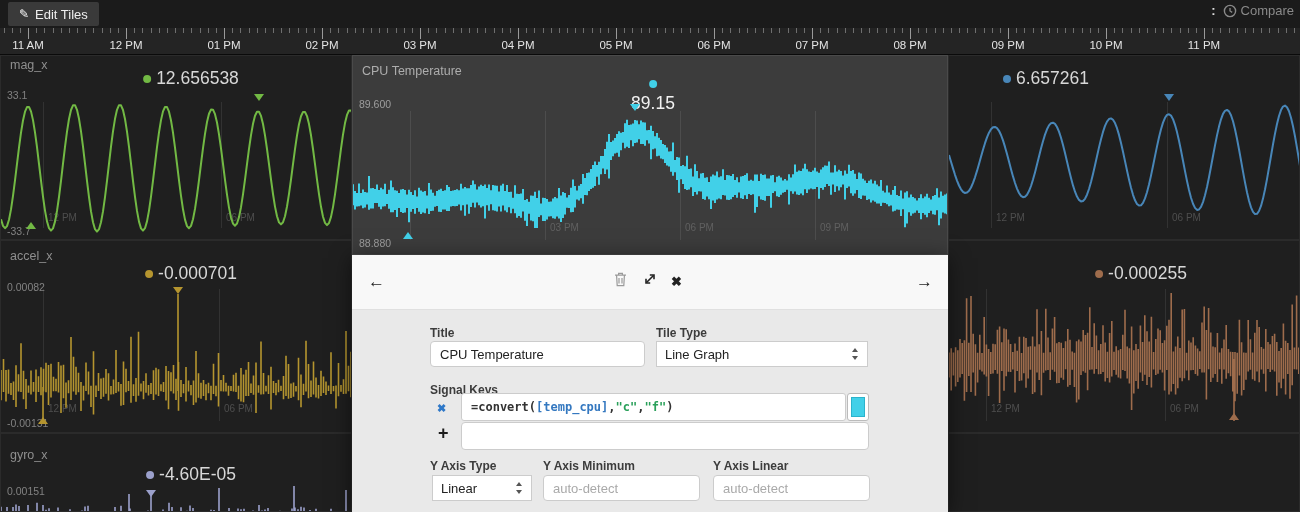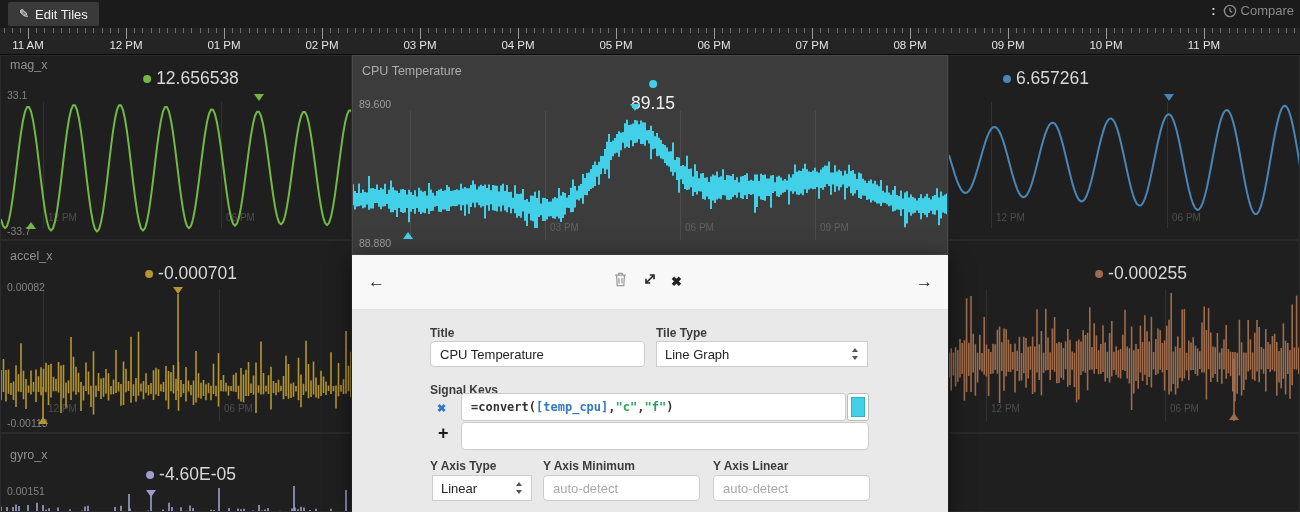--- a/index.html
+++ b/index.html
@@ -328,21 +328,21 @@
         <div class="gridlabel" style="left: 223px; top: 162px;">06 PM</div>
         <svg class="chart" width="352" height="193" viewBox="0 0 352 193">
           <path d="M0.0 129.0L0.0 159.3M2.5 118.0L2.5 151.1M5.0 128.9L5.0 160.5M7.5 128.4L7.5 152.8M10.0 142.1L10.0 153.9M12.5 140.6L12.5 159.0M15.0 124.2L15.0 166.1M17.5 133.3L17.5 150.4M20.0 102.3L20.0 151.1M22.5 129.8L22.5 158.3M25.0 137.9L25.0 168.1M27.5 144.4L27.5 151.7M30.0 129.6L30.0 153.5M32.5 141.1L32.5 150.8M35.0 128.4L35.0 161.0M37.5 135.3L37.5 150.9M40.0 126.2L40.0 154.3M42.5 127.7L42.5 150.5M45.0 121.8L45.0 151.2M47.5 124.1L47.5 164.0M50.0 122.7L50.0 156.6M52.5 135.7L52.5 150.2M55.0 137.7L55.0 150.3M57.5 121.1L57.5 151.4M60.0 124.5L60.0 172.1M62.5 123.7L62.5 157.3M65.0 141.4L65.0 166.8M67.5 139.3L67.5 152.3M70.0 125.3L70.0 159.1M72.5 115.7L72.5 150.5M75.0 125.7L75.0 153.7M77.5 131.7L77.5 151.3M80.0 140.9L80.0 169.9M82.5 144.8L82.5 159.6M85.0 121.5L85.0 150.0M87.5 130.6L87.5 153.4M90.0 144.7L90.0 165.9M92.5 110.3L92.5 173.5M95.0 144.5L95.0 156.1M97.5 131.9L97.5 150.1M100.0 137.6L100.0 157.9M102.5 136.7L102.5 155.7M105.0 127.9L105.0 152.8M107.5 132.2L107.5 159.4M110.0 145.0L110.0 153.5M112.5 138.5L112.5 153.2M115.0 109.0L115.0 152.1M117.5 141.1L117.5 150.6M120.0 143.0L120.0 164.7M122.5 120.4L122.5 163.9M125.0 127.7L125.0 151.2M127.5 139.9L127.5 150.1M130.0 95.7L130.0 161.8M132.5 143.3L132.5 155.0M135.0 136.9L135.0 160.7M137.5 90.8L137.5 154.7M140.0 142.5L140.0 150.5M142.5 140.1L142.5 158.2M145.0 132.2L145.0 151.7M147.5 144.0L147.5 154.4M150.0 141.9L150.0 153.1M152.5 129.3L152.5 159.0M155.0 126.7L155.0 153.4M157.5 128.2L157.5 155.0M160.0 143.2L160.0 150.3M162.5 141.0L162.5 150.9M165.0 125.0L165.0 159.5M167.5 129.9L167.5 168.2M170.0 131.2L170.0 150.3M172.5 124.0L172.5 152.4M175.0 137.8L175.0 158.9M177.5 121.1L177.5 169.7M180.0 139.1L180.0 156.0M182.5 143.0L182.5 152.3M185.0 125.9L185.0 160.6M187.5 139.6L187.5 150.4M190.0 144.1L190.0 154.3M192.5 139.4L192.5 164.1M195.0 109.9L195.0 161.6M197.5 132.3L197.5 156.7M200.0 141.8L200.0 157.7M202.5 139.1L202.5 154.9M205.0 143.3L205.0 159.2M207.5 141.7L207.5 152.3M210.0 144.8L210.0 159.3M212.5 122.7L212.5 153.1M215.0 144.8L215.0 155.3M217.5 111.9L217.5 165.6M220.0 138.9L220.0 150.3M222.5 134.1L222.5 150.5M225.0 141.8L225.0 150.4M227.5 144.7L227.5 154.7M230.0 144.9L230.0 150.0M232.5 133.8L232.5 150.4M235.0 131.8L235.0 151.0M237.5 144.7L237.5 158.2M240.0 127.0L240.0 160.5M242.5 133.6L242.5 161.3M245.0 128.7L245.0 154.9M247.5 121.0L247.5 155.1M250.0 142.6L250.0 152.1M252.5 134.4L252.5 153.7M255.0 121.6L255.0 152.0M257.5 144.3L257.5 151.8M260.0 100.4L260.0 153.5M262.5 131.9L262.5 153.2M265.0 144.8L265.0 150.4M267.5 134.3L267.5 153.0M270.0 125.7L270.0 168.4M272.5 140.1L272.5 152.1M275.0 142.1L275.0 154.3M277.5 138.7L277.5 151.2M280.0 144.8L280.0 150.1M282.5 135.1L282.5 158.2M285.0 114.7L285.0 155.0M287.5 122.9L287.5 157.8M290.0 142.5L290.0 157.0M292.5 141.5L292.5 155.8M295.0 145.0L295.0 150.5M297.5 116.8L297.5 159.2M300.0 133.4L300.0 166.3M302.5 142.7L302.5 154.1M305.0 99.8L305.0 150.4M307.5 123.1L307.5 157.3M310.0 139.4L310.0 156.0M312.5 120.4L312.5 153.6M315.0 136.5L315.0 156.6M317.5 144.1L317.5 157.4M320.0 129.8L320.0 155.0M322.5 135.4L322.5 152.0M325.0 140.6L325.0 154.0M327.5 144.6L327.5 150.0M330.0 111.2L330.0 153.0M332.5 145.0L332.5 150.2M335.0 144.5L335.0 167.5M337.5 122.1L337.5 155.2M340.0 143.9L340.0 150.8M342.5 138.2L342.5 152.9M345.0 120.2L345.0 152.7M347.5 124.7L347.5 150.2M350.0 110.8L350.0 156.2M177 53L177 150M70 96L70 150M345 90L345 150M42 146L42 181M255 146L255 172" stroke="#b5952f" fill="none" stroke-width="1.6"></path>
         </svg>
         <div class="tile-title" style="top: 8px;">accel_x</div>
         <div class="tile-value" style="left: 190px; top: 22px;">
           <span class="dot" style="background: rgb(181, 149, 47);"></span>
           <span>-0.000701</span>
         </div>
         <div class="ylab" style="top: 40px;">0.00082</div>
-        <div class="ylab" style="top: 176px;">-0.00113</div>
+        <div class="ylab" style="top: 176px;">-0.00131</div>
         <div class="mk" style="left: 172px; top: 46px; border-left: 5px solid transparent; border-right: 5px solid transparent; border-top: 7px solid rgb(181, 149, 47);"></div>
         <div class="mk" style="left: 37px; top: 176px; border-left: 5px solid transparent; border-right: 5px solid transparent; border-bottom: 7px solid rgb(181, 149, 47);"></div>
       </div>
       <div class="tile" style="left: 948px; top: 185px; width: 352px; height: 193px;">
         <div class="gridline" style="left: 37px; top: 48px; height: 132px;"></div>
         <div class="gridlabel" style="left: 42px; top: 162px;">12 PM</div>
         <div class="gridline" style="left: 216px; top: 48px; height: 132px;"></div>
         <div class="gridlabel" style="left: 221px; top: 162px;">06 PM</div>
         <svg class="chart" width="352" height="193" viewBox="0 0 352 193">
           <path d="M0.0 111.6L0.0 136.5M2.2 107.3L2.2 149.5M4.4 111.5L4.4 134.5M6.6 106.3L6.6 145.4M8.8 109.3L8.8 141.0M11.0 97.9L11.0 136.6M13.2 102.0L13.2 132.9M15.4 99.3L15.4 159.8M17.6 57.3L17.6 151.1M19.8 101.7L19.8 135.1M22.0 54.9L22.0 151.0M24.2 92.7L24.2 131.5M26.4 103.3L26.4 154.8M28.6 111.7L28.6 141.6M30.8 93.8L30.8 128.7M33.0 111.9L33.0 130.4M35.2 75.9L35.2 133.6M37.4 103.5L37.4 135.5M39.6 108.1L39.6 155.0M41.8 110.9L41.8 132.9M44.0 102.8L44.0 132.4M46.2 103.2L46.2 129.0M48.4 88.8L48.4 132.7M50.6 85.6L50.6 162.1M52.8 101.3L52.8 130.1M55.0 87.5L55.0 149.8M57.2 88.2L57.2 135.3M59.4 98.6L59.4 130.8M61.6 103.0L61.6 131.1M63.8 110.9L63.8 128.4M66.0 102.6L66.0 151.5M68.2 109.7L68.2 129.9M70.4 95.7L70.4 140.0M72.6 111.9L72.6 139.4M74.8 95.8L74.8 132.2M77.0 96.9L77.0 146.7M79.2 105.8L79.2 137.4M81.4 105.3L81.4 128.8M83.6 95.6L83.6 152.9M85.8 105.5L85.8 151.3M88.0 68.2L88.0 131.6M90.2 103.2L90.2 139.0M92.4 90.1L92.4 154.2M94.6 111.8L94.6 131.7M96.8 67.8L96.8 129.4M99.0 96.6L99.0 129.1M101.2 111.2L101.2 139.1M103.4 87.5L103.4 128.7M105.6 76.0L105.6 130.8M107.8 102.2L107.8 142.3M110.0 101.0L110.0 142.0M112.2 101.8L112.2 136.7M114.4 107.1L114.4 138.8M116.6 100.3L116.6 128.2M118.8 88.0L118.8 145.8M121.0 98.8L121.0 143.9M123.2 110.5L123.2 128.7M125.4 111.8L125.4 146.0M127.6 100.3L127.6 161.5M129.8 98.5L129.8 158.4M132.0 100.6L132.0 134.1M134.2 88.9L134.2 130.2M136.4 94.0L136.4 131.7M138.6 91.8L138.6 149.3M140.8 66.2L140.8 128.7M143.0 106.0L143.0 128.4M145.2 82.2L145.2 132.7M147.4 94.5L147.4 128.1M149.6 109.3L149.6 133.2M151.8 102.9L151.8 133.0M154.0 84.2L154.0 131.1M156.2 101.6L156.2 140.5M158.4 110.8L158.4 137.0M160.6 92.1L160.6 141.4M162.8 79.9L162.8 135.5M165.0 110.8L165.0 128.9M167.2 105.3L167.2 133.7M169.4 109.2L169.4 136.5M171.6 107.9L171.6 137.6M173.8 93.7L173.8 129.1M176.0 68.7L176.0 129.9M178.2 105.4L178.2 137.4M180.4 107.3L180.4 142.5M182.6 85.4L182.6 169.1M184.8 109.3L184.8 152.6M187.0 103.0L187.0 140.0M189.2 107.9L189.2 147.8M191.4 84.4L191.4 131.5M193.6 100.9L193.6 139.9M195.8 74.3L195.8 133.8M198.0 90.3L198.0 144.1M200.2 100.6L200.2 136.1M202.4 75.7L202.4 146.4M204.6 111.1L204.6 128.5M206.8 98.0L206.8 133.9M209.0 87.5L209.0 132.8M211.2 89.3L211.2 128.7M213.4 102.0L213.4 131.6M215.6 99.3L215.6 149.5M217.8 84.7L217.8 129.1M220.0 78.7L220.0 153.6M222.2 52.1L222.2 150.5M224.4 110.6L224.4 142.9M226.6 105.5L226.6 153.6M228.8 95.5L228.8 147.3M231.0 107.0L231.0 136.7M233.2 68.6L233.2 140.3M235.4 68.0L235.4 137.3M237.6 111.7L237.6 129.4M239.8 99.6L239.8 139.3M242.0 101.4L242.0 129.2M244.2 96.2L244.2 129.1M246.4 104.4L246.4 132.9M248.6 107.4L248.6 134.8M250.8 110.2L250.8 128.0M253.0 81.6L253.0 131.4M255.2 65.4L255.2 131.6M257.4 89.1L257.4 158.5M259.6 67.1L259.6 128.3M261.8 91.6L261.8 141.1M264.0 105.6L264.0 136.8M266.2 106.2L266.2 132.9M268.4 92.1L268.4 141.0M270.6 111.4L270.6 128.2M272.8 107.2L272.8 142.8M275.0 98.6L275.0 128.5M277.2 84.0L277.2 137.7M279.4 108.0L279.4 132.3M281.6 110.7L281.6 135.2M283.8 111.0L283.8 150.5M286.0 111.0L286.0 160.2M288.2 111.8L288.2 152.8M290.4 78.8L290.4 134.6M292.6 101.3L292.6 154.4M294.8 111.6L294.8 149.0M297.0 111.8L297.0 138.7M299.2 78.9L299.2 130.5M301.4 98.3L301.4 128.7M303.6 111.6L303.6 138.3M305.8 91.7L305.8 139.7M308.0 79.1L308.0 130.5M310.2 86.0L310.2 141.2M312.4 106.0L312.4 128.5M314.6 107.8L314.6 132.7M316.8 87.9L316.8 150.4M319.0 101.1L319.0 128.1M321.2 103.2L321.2 131.1M323.4 95.0L323.4 128.7M325.6 92.7L325.6 130.5M327.8 101.0L327.8 154.8M330.0 109.9L330.0 141.5M332.2 107.1L332.2 147.2M334.4 82.6L334.4 137.8M336.6 99.7L336.6 153.5M338.8 102.1L338.8 133.1M341.0 109.0L341.0 157.8M343.2 63.6L343.2 144.2M345.4 106.4L345.4 128.2M347.6 54.4L347.6 128.6M349.8 106.4L349.8 133.1M352.0 110.2L352.0 134.7M285 118L285 180" stroke="#9e6c4c" fill="none" stroke-width="1.6"></path>

